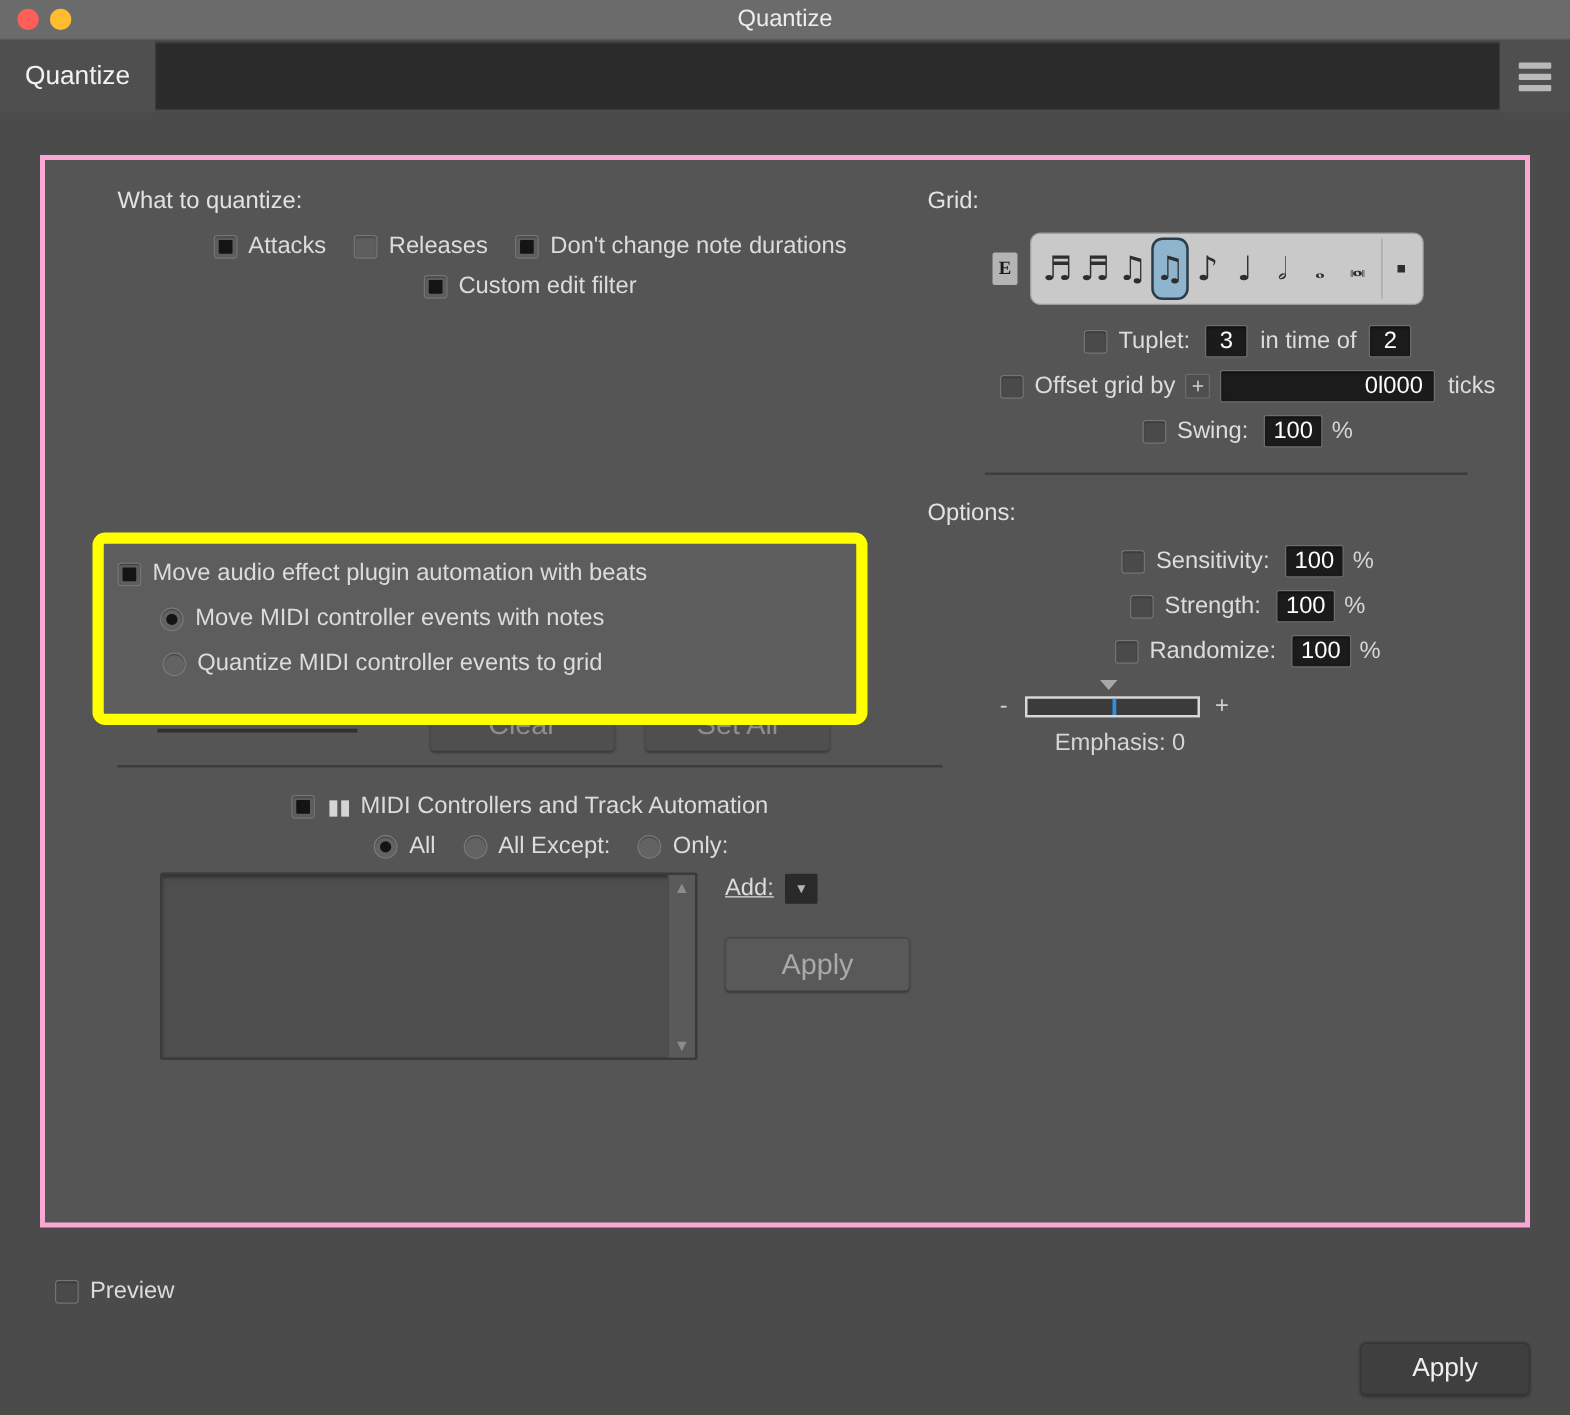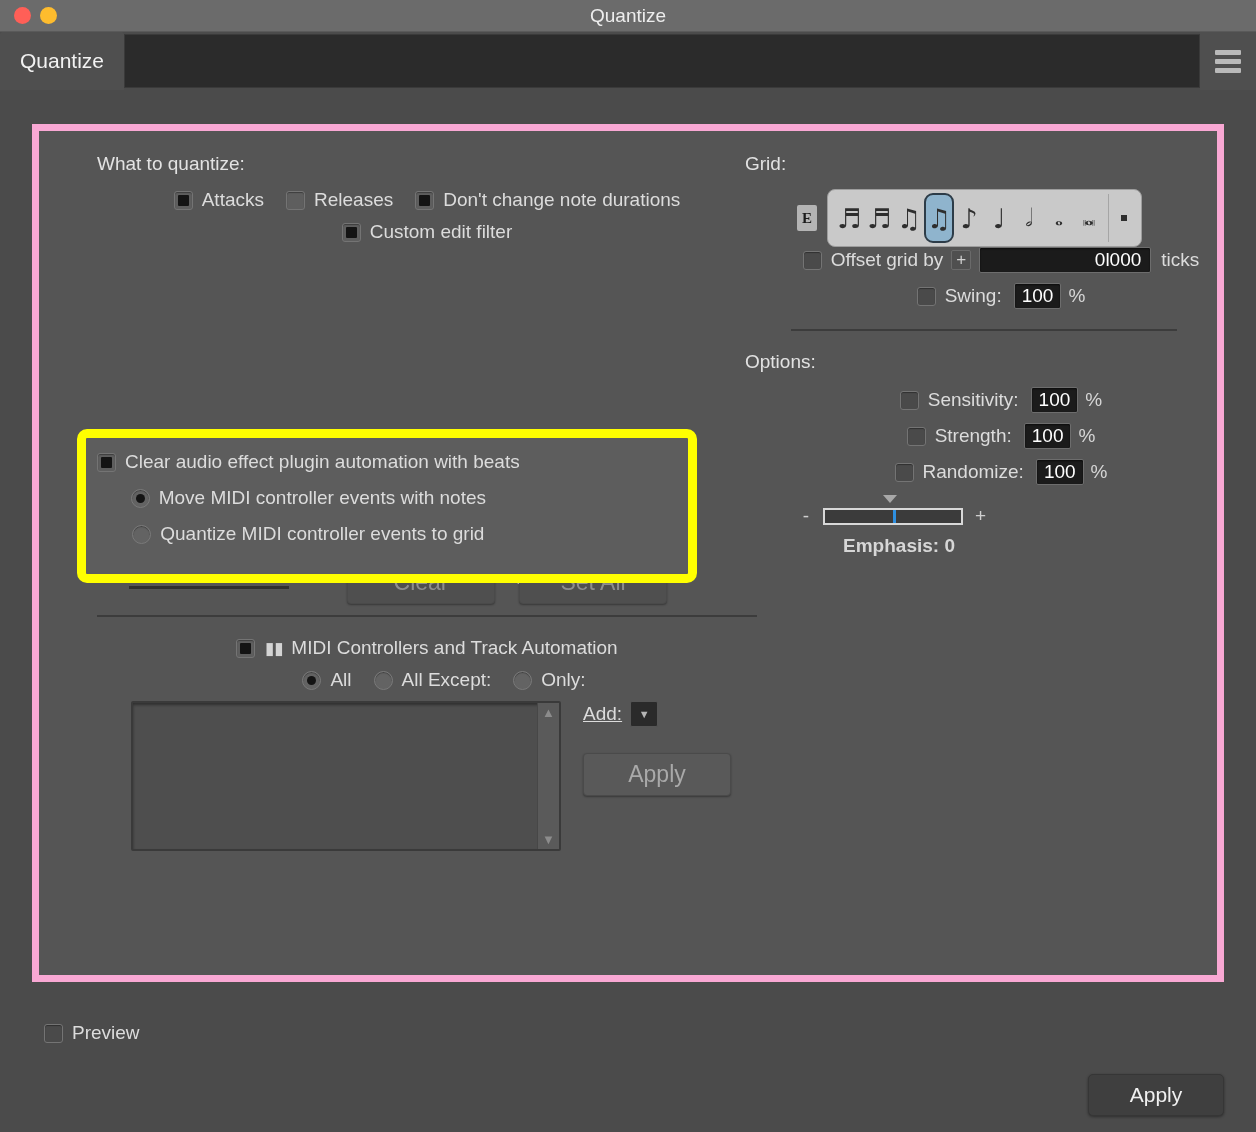--- a/index.html
+++ b/index.html
@@ -46,21 +46,21 @@
     display: flex; align-items: center; justify-content: center;
   }
   .hamburger { width: 26px; display: flex; flex-direction: column; gap: 4px; }
   .hamburger span { display: block; height: 5px; background: #b9b9b9; border-radius: 1px; }
 
   
   .panel {
     position: absolute; left: 32px; top: 124px;
     width: 1192px; height: 858px;
     background: #555555;
-    border: 7px solid #f9a8d4;
+    border: 4px solid #f9a8d4;
   }
 
   .col-left  { position: absolute; left: 58px; top: 22px; width: 660px; }
   .col-right { position: absolute; left: 706px; top: 22px; width: 460px; }
 
   .sec-title { font-size: 19px; color: #e2e2e2; margin-bottom: 14px; }
 
   .row { display: flex; align-items: center; margin-bottom: 10px; justify-content: center; }
   .lbl { font-size: 19px; color: #dcdcdc; white-space: nowrap; }
 
@@ -179,21 +179,21 @@
     border: 2px solid #d8d8d8; position: relative;
   }
   .track i {
     position: absolute; left: 50%; top: 0; bottom: 0; width: 3px; background: #2e8fe0;
   }
   .caret {
     width: 0; height: 0; border-left: 7px solid transparent; border-right: 7px solid transparent;
     border-top: 8px solid #a8a8a8; margin: 0 auto 2px auto; position: relative; left: -3px;
   }
   .caretwrap { width: 140px; margin-left: 22px; }
-  .emph { text-align: center; font-size: 19px; color: #d6d6d6; margin-top: 8px; width: 196px; font-weight: bold; }
+  .emph { text-align: center; font-size: 19px; color: #d6d6d6; margin-top: 8px; width: 196px; }
 
   
   .highlight {
     position: absolute; left: 38px; top: 298px;
     width: 620px; height: 154px;
     border: 9px solid #ffff00; border-radius: 10px;
     pointer-events: none; z-index: 30;
   }
   .hl-inner {
     position: absolute; left: 42px; top: 302px;
@@ -371,20 +371,27 @@
           <div class="notecell" style="font-size:24px">𝅗𝅥</div>
           <div class="notecell" style="font-size:20px">𝅝</div>
           <div class="notecell" style="font-size:22px">𝅜</div>
           <div class="strip-div"></div>
           <div class="dotcell">
               <i></i>
             </div>
         </div>
       </div>
 
+      <div class="row" style="margin-left:52px; margin-top:16px">
+        <div class="cb dark"></div>
+        <span class="lbl gap-sm">Tuplet:</span>
+        <span class="num">3</span>
+        <span class="lbl" style="margin:0 10px">in time of</span>
+        <span class="num">2</span>
+      </div>
 
       <div class="row" style="margin-left:52px">
         <div class="cb dark"></div>
         <span class="lbl">Offset grid by</span>
         <span class="plusbox">+</span>
         <span class="num wide">0l000</span>
         <span class="lbl" style="margin-left:10px">ticks</span>
       </div>
 
       <div class="row" style="margin-left:52px">
@@ -437,21 +444,21 @@
     <div class="buried">
       <div class="btn">Clear</div>
       <div class="btn">Set All</div>
     </div>
     <div class="buried-line"></div>
 
     <div class="hl-inner"></div>
     <div class="hl-content">
       <div class="row">
         <div class="cb on"></div>
-        <span class="lbl">Clear audio effect plugin automation with beats</span>
+        <span class="lbl">Move audio effect plugin automation with beats</span>
       </div>
       <div class="row" style="margin-top:14px">
         <div class="rb on"></div>
         <span class="lbl">Move MIDI controller events with notes</span>
       </div>
       <div class="row" style="margin-top:14px">
         <div class="rb"></div>
         <span class="lbl">Quantize MIDI controller events to grid</span>
       </div>
     </div>

